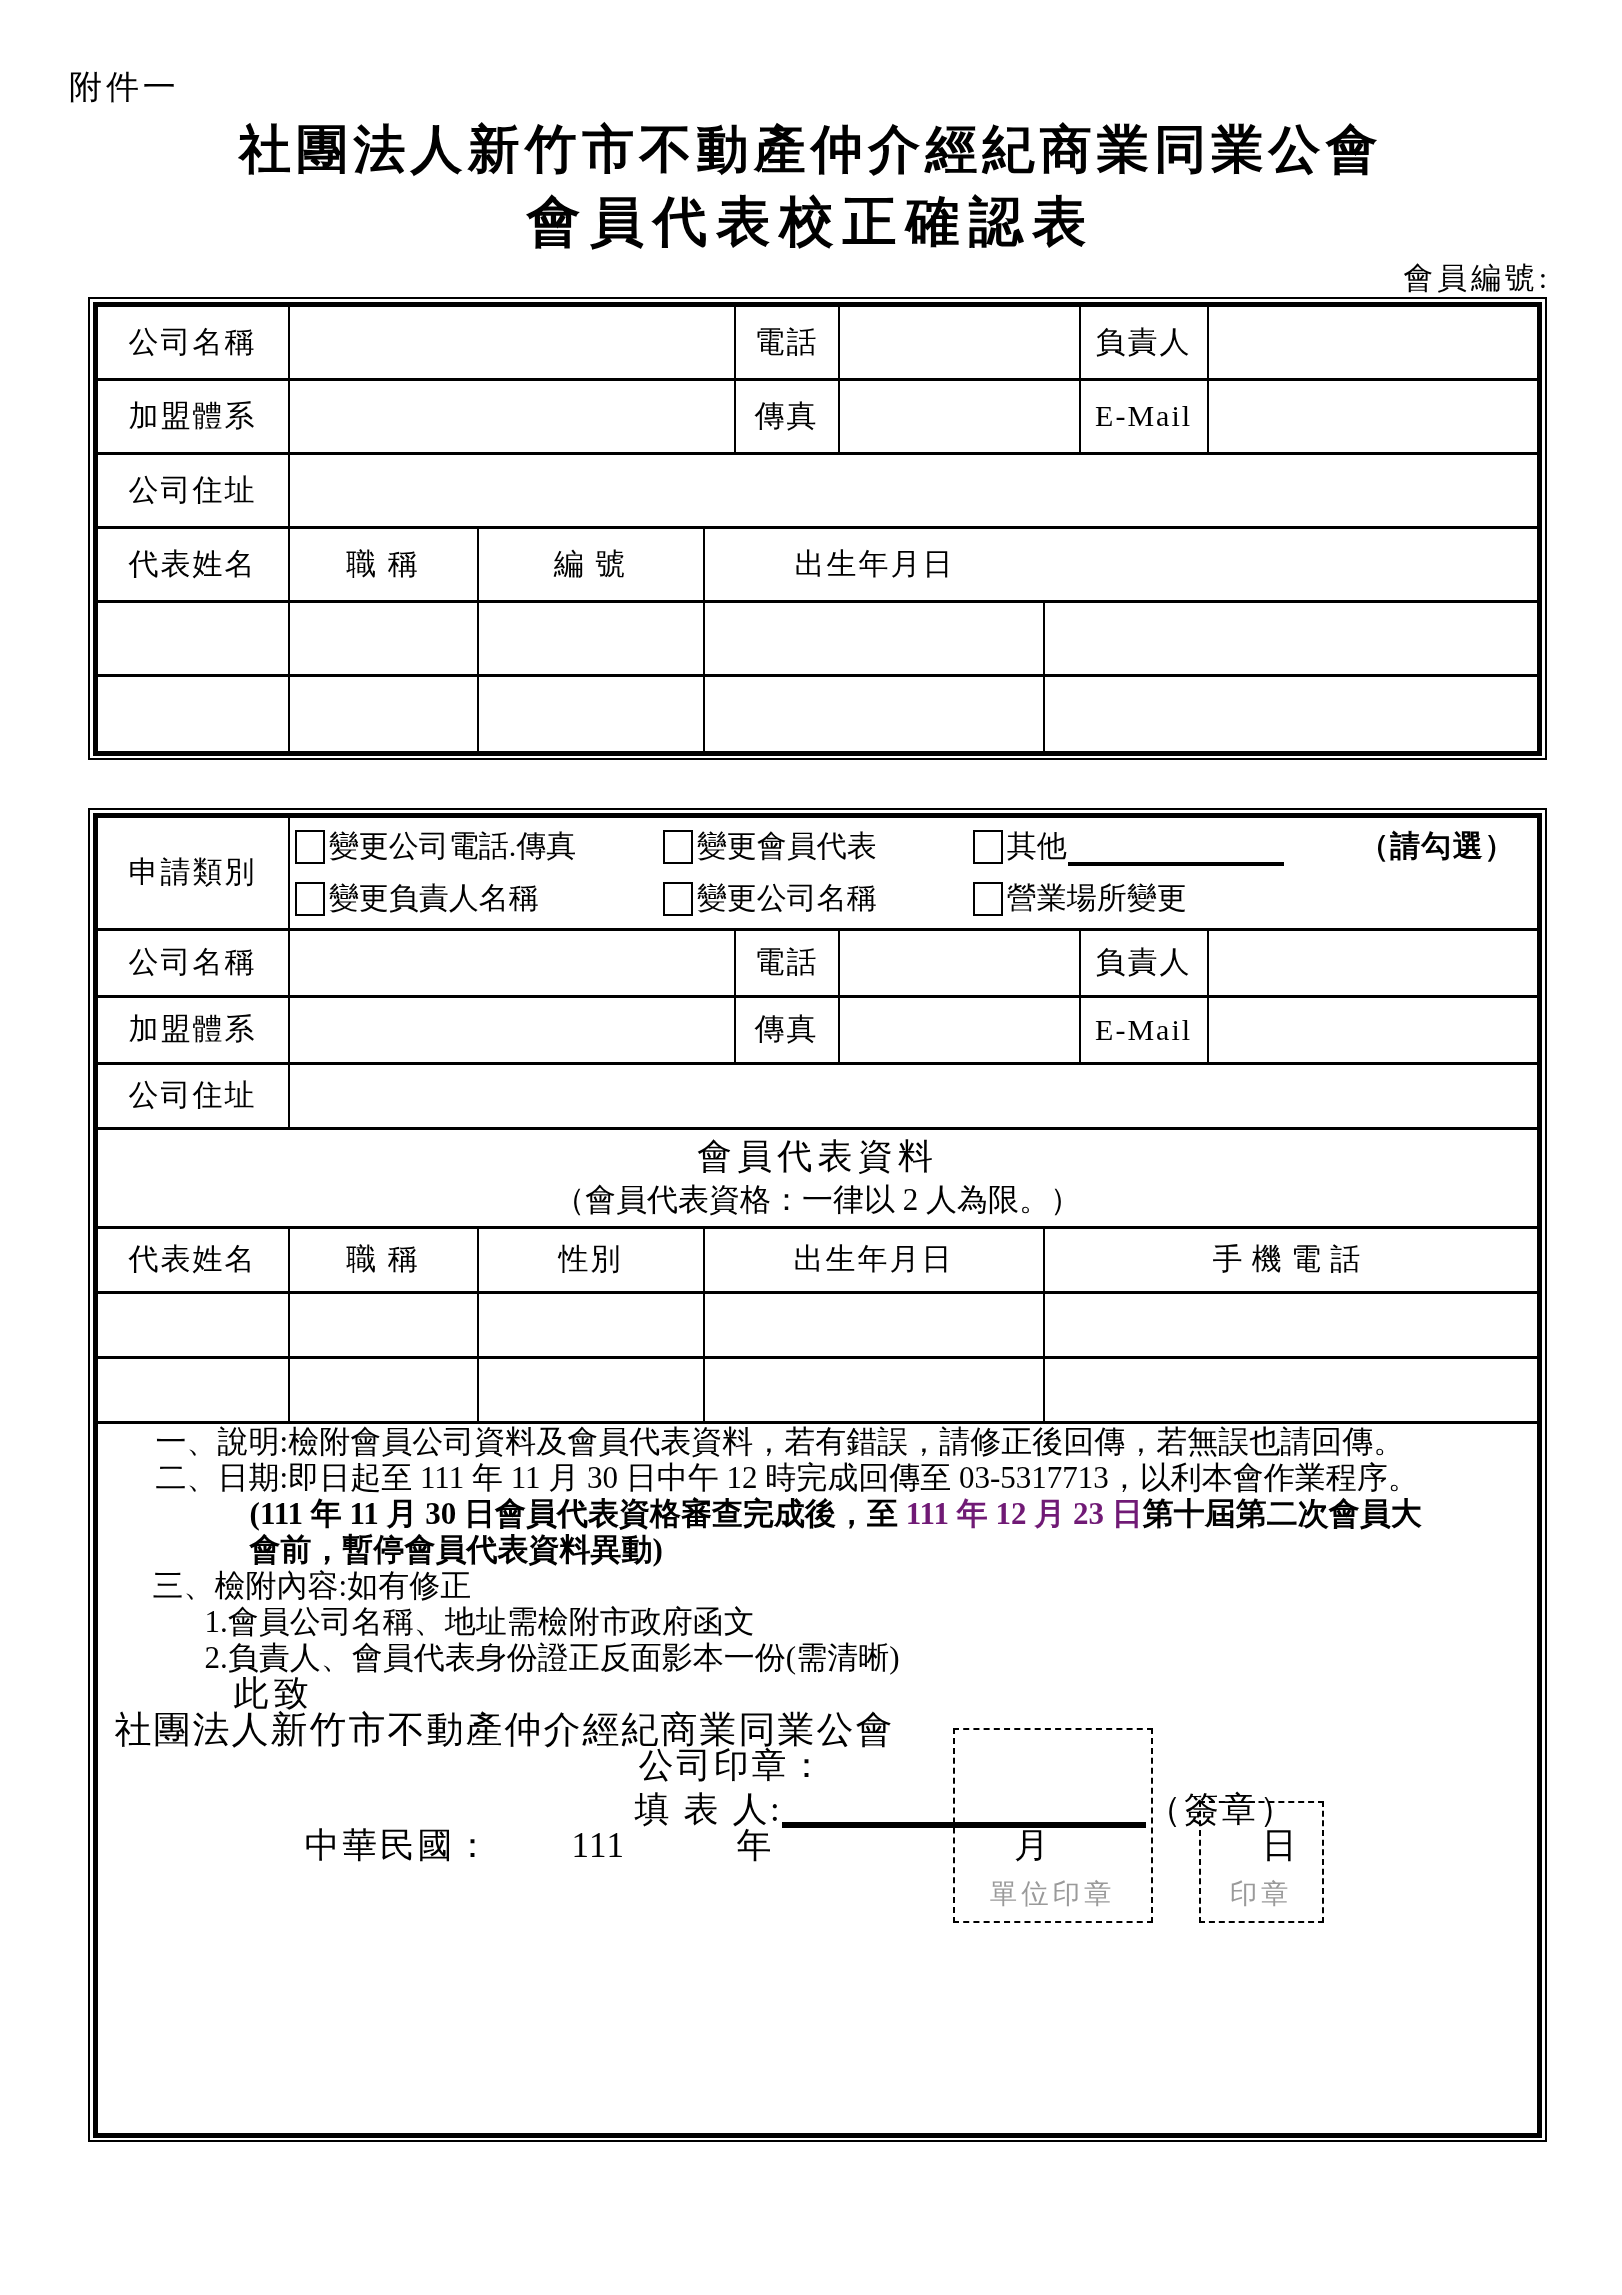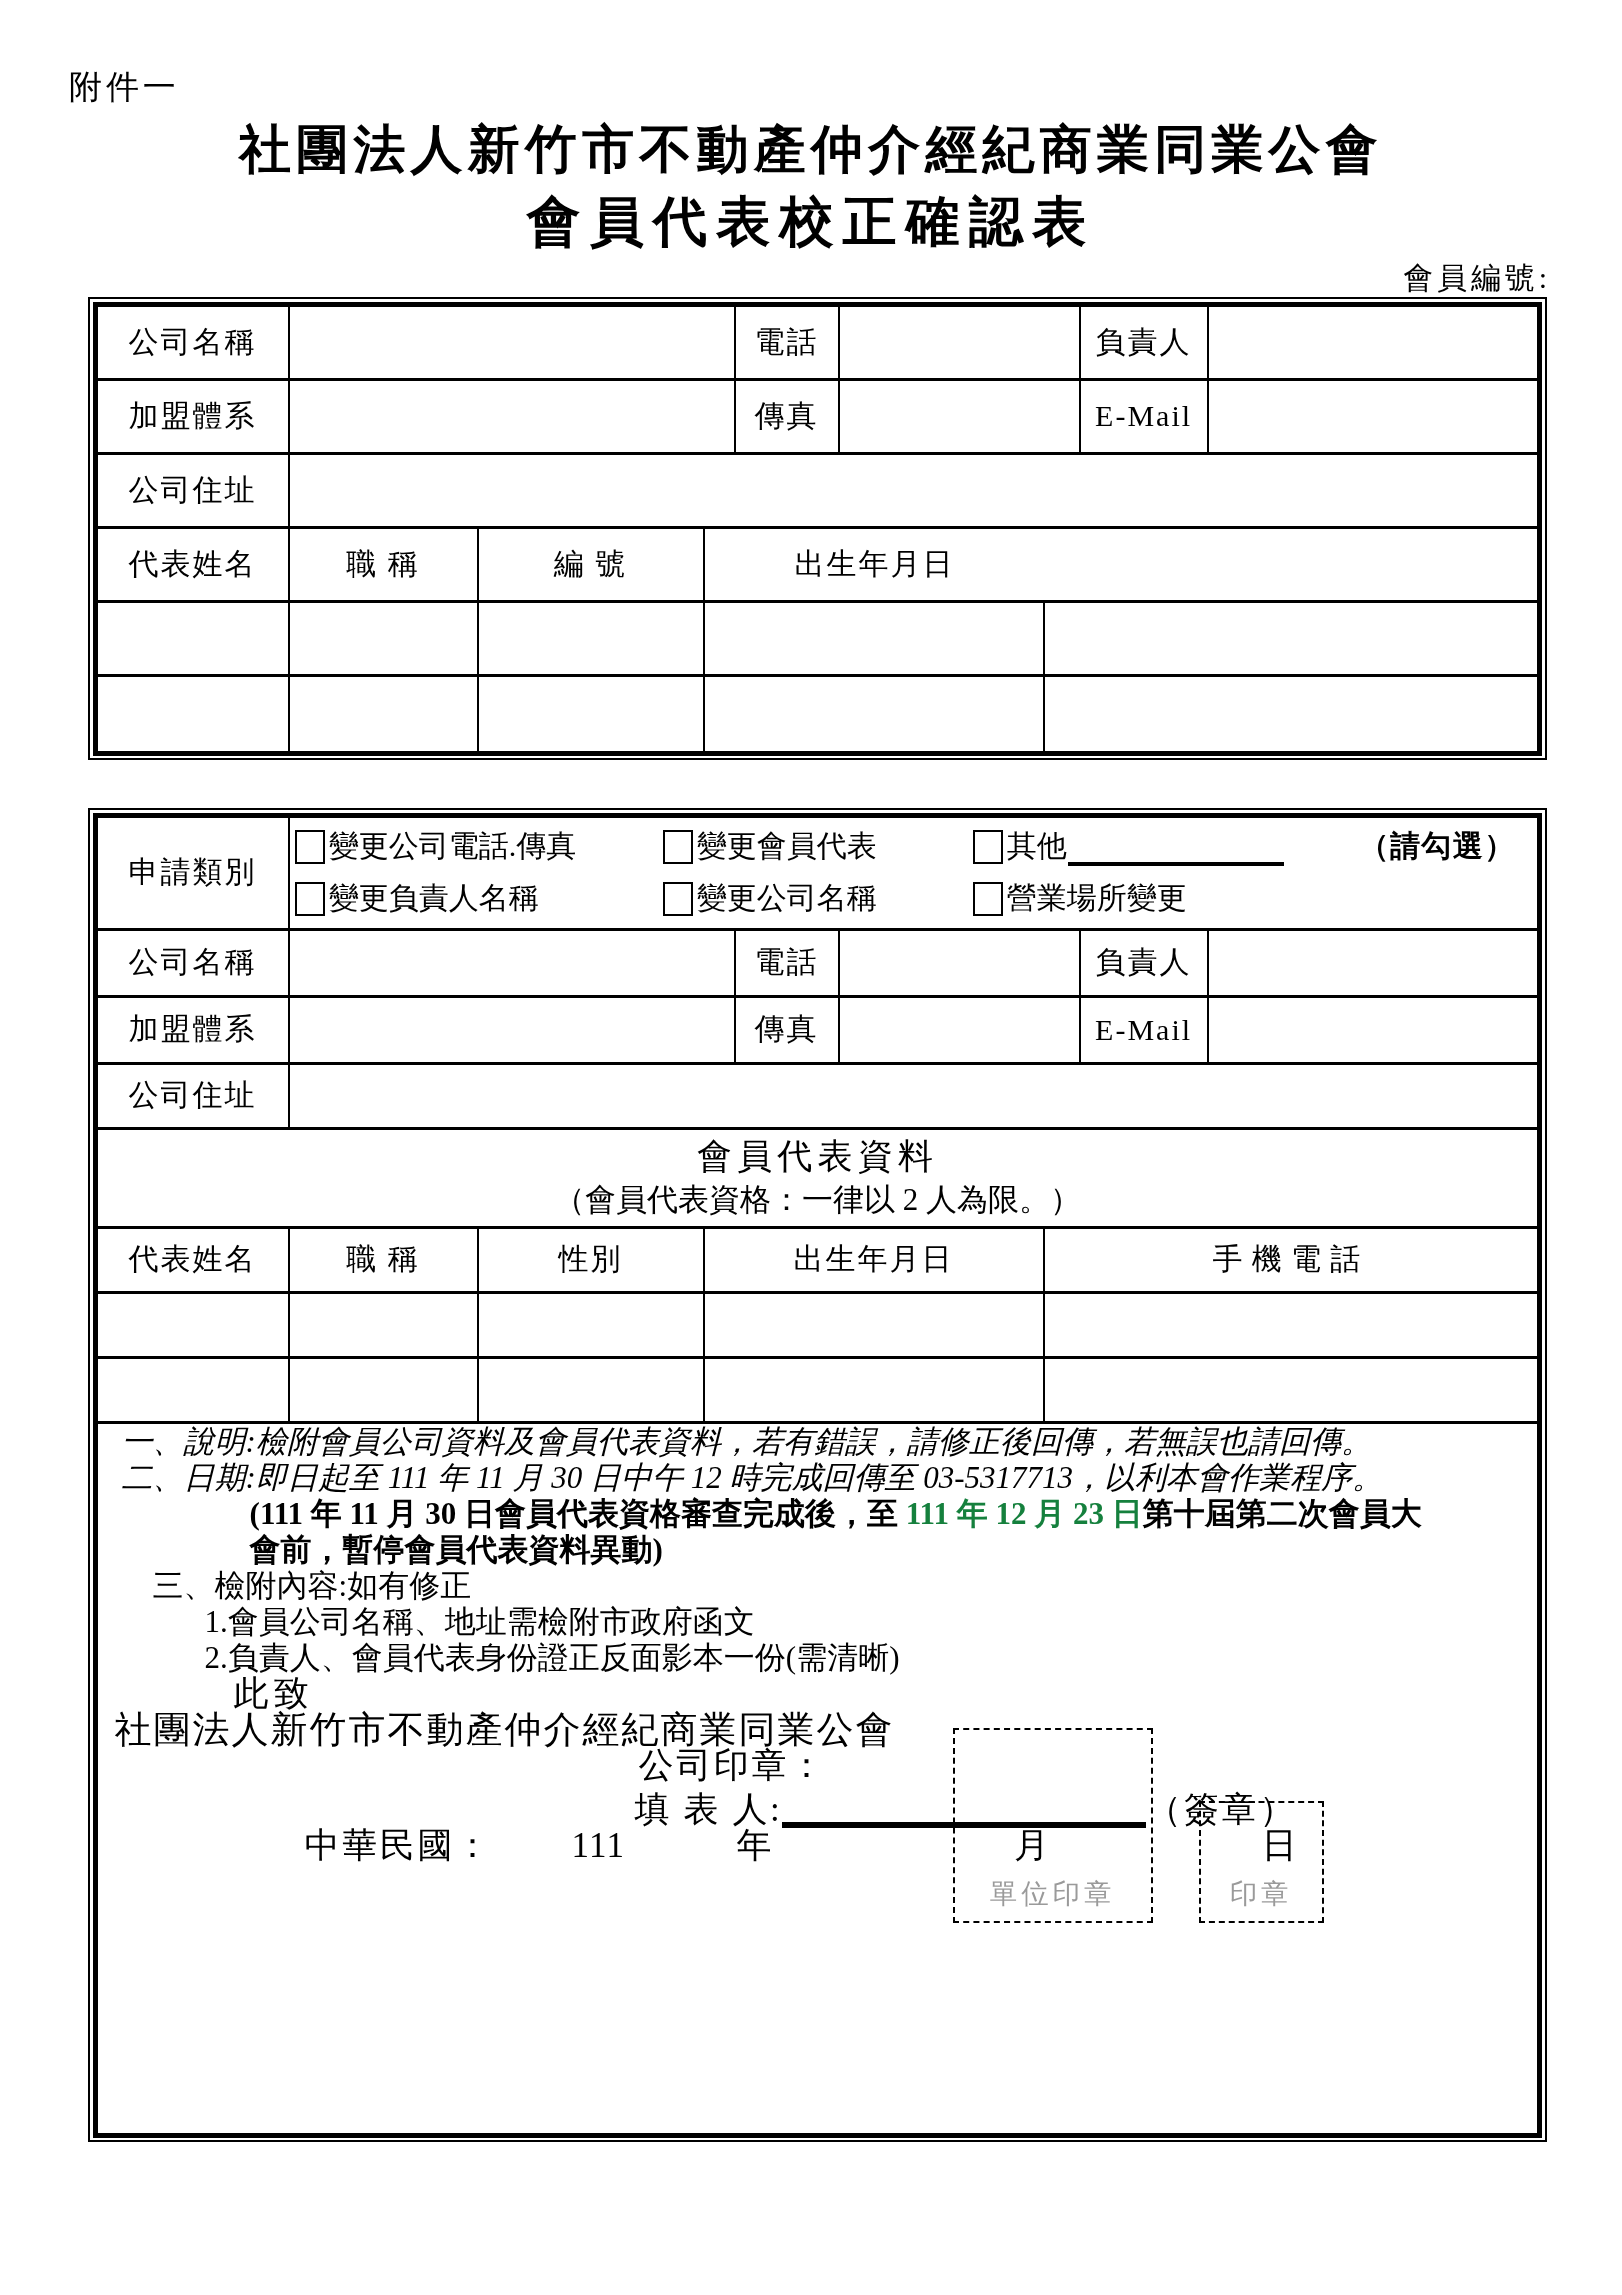--- a/index.html
+++ b/index.html
@@ -71,29 +71,29 @@
       height:34px;margin-left:1.3px;}
   .check-hint{font-weight:bold;margin-left:75px;letter-spacing:1.3px;}
   
   .reptitle-cell{flex:1;display:flex;flex-direction:column;align-items:center;
       justify-content:center;line-height:43px;}
   .reptitle-main{font-size:35px;letter-spacing:5.2px;}
   .reptitle-sub{font-size:31px;}
   
   .notes{position:relative;height:709px;font-size:31px;}
   .notes p{margin:0;line-height:36px;}
-  .n-ind1{padding-left:24px;font-style:italic;}
+  .n-ind1{padding-left:58px;}
   .n-ind2{padding-left:152px;}
   .n-ind3{padding-left:55px;}
   .n-ind4{padding-left:107px;}
   .mt1{margin-top:23.6px;}
   .mt2{margin-top:14.4px;}
   .mt3{margin-top:11.8px;}
   .bold{font-weight:bold;}
-  .red{color:#15803d;font-weight:bold;}
+  .red{color:#701a75;font-weight:bold;}
   .salute{padding-left:136px;margin-top:21px;font-size:35px;letter-spacing:5.2px;}
   .org-line{padding-left:17px;margin-top:29px;font-size:37px;letter-spacing:2px;line-height:46px;}
   .seal-line{padding-left:541px;margin-top:22px;font-size:35px;letter-spacing:2.6px;line-height:41px;}
   .filler-line{padding-left:537px;margin-top:73px;font-size:35px;letter-spacing:2.6px;line-height:46px;}
   .sign-underline{display:inline-block;width:364px;border-bottom:6.5px solid #000;height:38px;
       vertical-align:bottom;}
   .date-line{padding-left:207px;margin-top:59px;font-size:35px;letter-spacing:2.6px;line-height:46px;}
   .date-line .num{letter-spacing:1.3px;margin-left:79px;}
   .date-line .u-y{margin-left:111px;}
   .date-line .u-m{margin-left:240px;}

